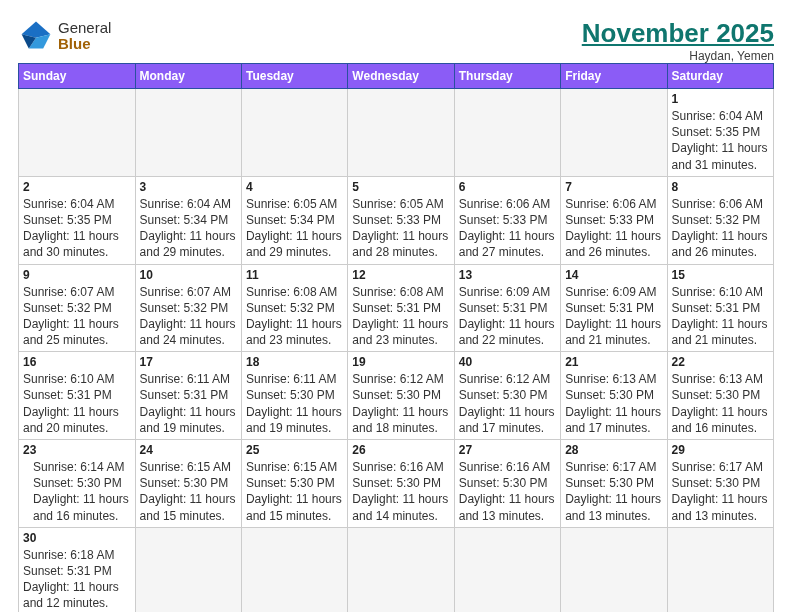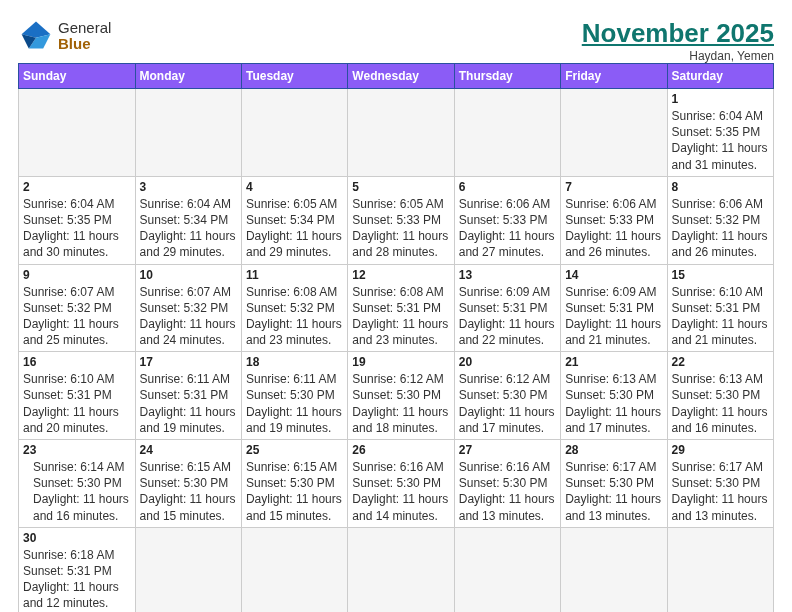--- a/index.html
+++ b/index.html
@@ -275,21 +275,21 @@
 and 19 minutes.</div>
           </td>
           <td>
             <span class="day-num">19</span>
             <div class="day-info" style="white-space: pre-line;">Sunrise: 6:12 AM
 Sunset: 5:30 PM
 Daylight: 11 hours
 and 18 minutes.</div>
           </td>
           <td>
-            <span class="day-num">20</span>
+            <span class="day-num">40</span>
             <div class="day-info" style="white-space: pre-line;">Sunrise: 6:12 AM
 Sunset: 5:30 PM
 Daylight: 11 hours
 and 17 minutes.</div>
           </td>
           <td>
             <span class="day-num">21</span>
             <div class="day-info" style="white-space: pre-line;">Sunrise: 6:13 AM
 Sunset: 5:30 PM
 Daylight: 11 hours

